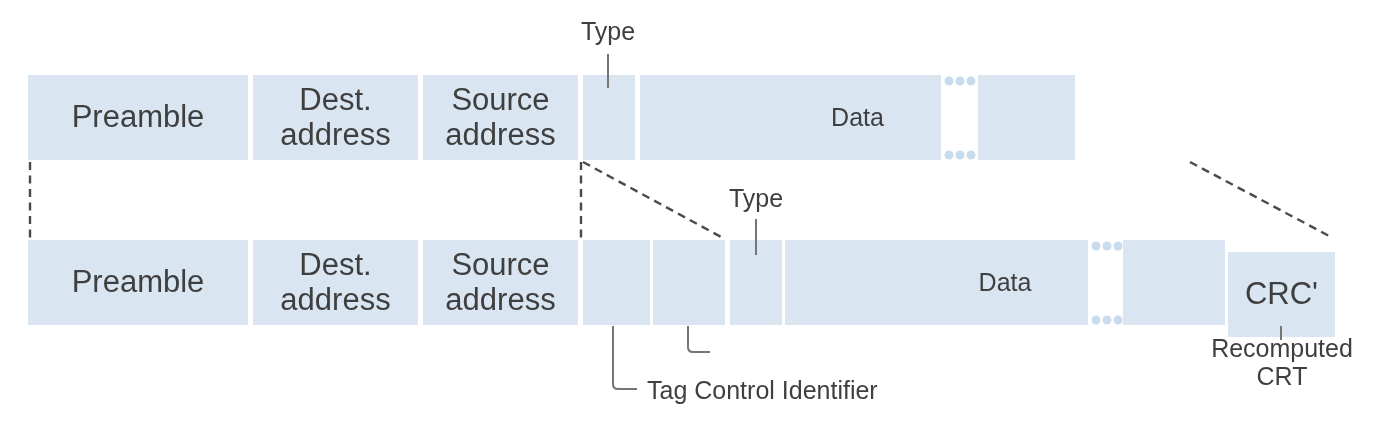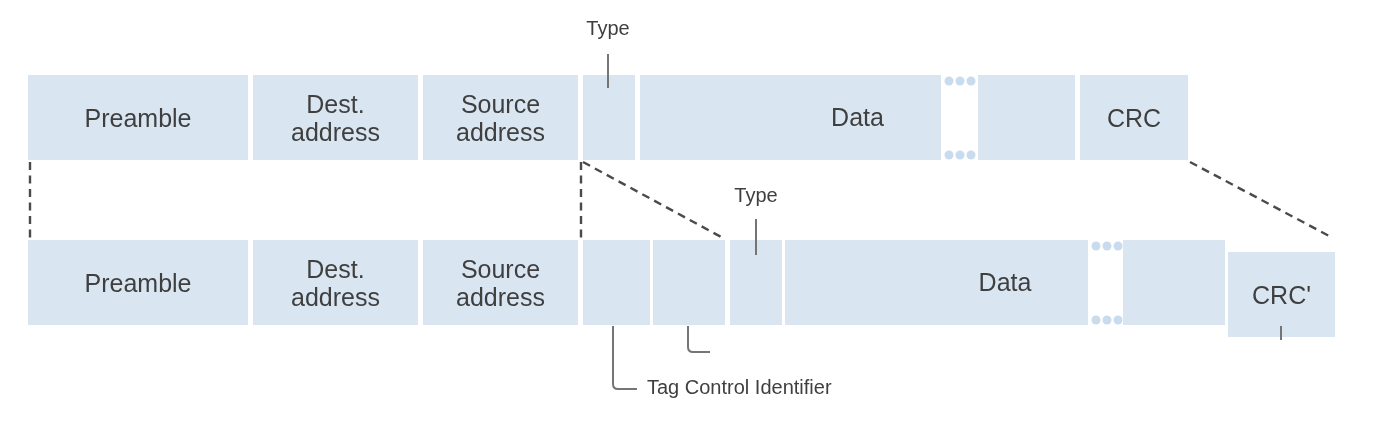--- a/index.html
+++ b/index.html
@@ -12,21 +12,21 @@
     color: #3f3f3f;
     overflow: hidden;
   }
   .cell {
     position: absolute;
     height: 85px;
     background: #d9e6f2;
     display: flex;
     align-items: center;
     justify-content: center;
-    font-size: 25px;
+    font-size: 31px;
     line-height: 1.12;
     text-align: center;
     white-space: pre-line;
   }
   .row-top    { top: 75px; }
   .row-bottom { top: 240px; }
   .data-group {
     position: absolute;
     height: 85px;
   }
@@ -39,21 +39,21 @@
   .data-group .data-label {
     position: absolute;
     left: 0; right: 0; top: 0; bottom: 0;
     display: flex;
     align-items: center;
     justify-content: center;
     font-size: 25px;
   }
   .float-label {
     position: absolute;
-    font-size: 20px;
+    font-size: 25px;
     line-height: 1.12;
     white-space: pre-line;
   }
   .center { text-align: center; }
   svg.overlay {
     position: absolute;
     left: 0; top: 0;
     width: 1396px;
     height: 432px;
     pointer-events: none;
@@ -73,21 +73,20 @@
 address</div>
 
   <div class="cell row-top" style="left:583px; width:52px;"></div>
 
   <div class="data-group row-top" style="left:640px; width:435px;">
     <div class="seg" style="left:0; width:301px;"></div>
     <div class="seg" style="left:338px; width:97px;"></div>
     <span class="data-label">Data</span>
   </div>
 
-  <div class="cell row-top" style="left:1080px; width:108px;">CRC</div>
 
   <div class="cell row-bottom" style="left:28px; width:220px;">Preamble</div>
 
   <div class="cell row-bottom" style="left:253px; width:165px;">Dest.
 address</div>
 
   <div class="cell row-bottom" style="left:423px; width:155px;">Source
 address</div>
 
   <div class="cell row-bottom" style="left:583px; width:67px;"></div>
@@ -104,20 +103,22 @@
 
   <div class="cell row-bottom" style="left:1228px; width:107px;margin-top:12px;">CRC'</div>
 
   <div class="float-label center" style="left:568px; top:17px; width:80px;">Type</div>
 
   <div class="float-label center" style="left:716px; top:184px; width:80px;">Type</div>
 
 
   <div class="float-label" style="left:647px; top:376px;">Tag Control Identifier</div>
 
+  <div class="float-label center" style="left:1197px; top:334px; width:170px;">Recomputed
+CRT</div>
 
   <svg class="overlay" viewBox="0 0 1396 432">
 
     <g fill="#c9dcee">
       <circle cx="949" cy="81" r="4.5"></circle>
         <circle cx="960" cy="81" r="4.5"></circle>
         <circle cx="971" cy="81" r="4.5"></circle>
       <circle cx="949" cy="155" r="4.5"></circle>
         <circle cx="960" cy="155" r="4.5"></circle>
         <circle cx="971" cy="155" r="4.5"></circle>

